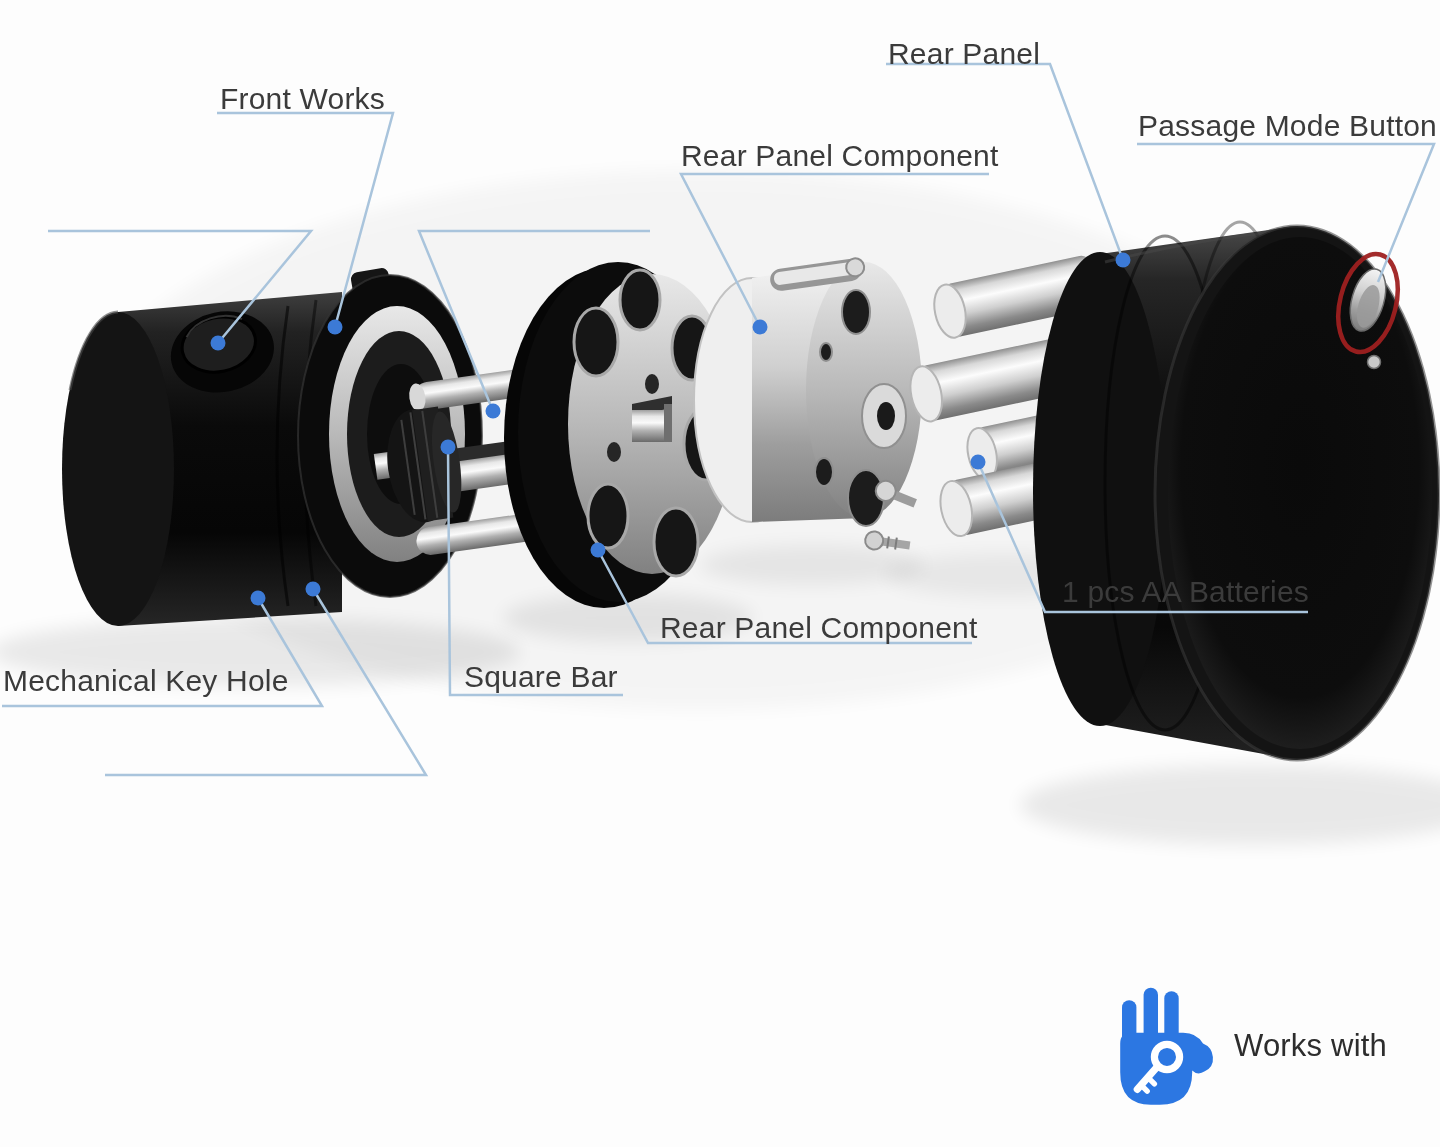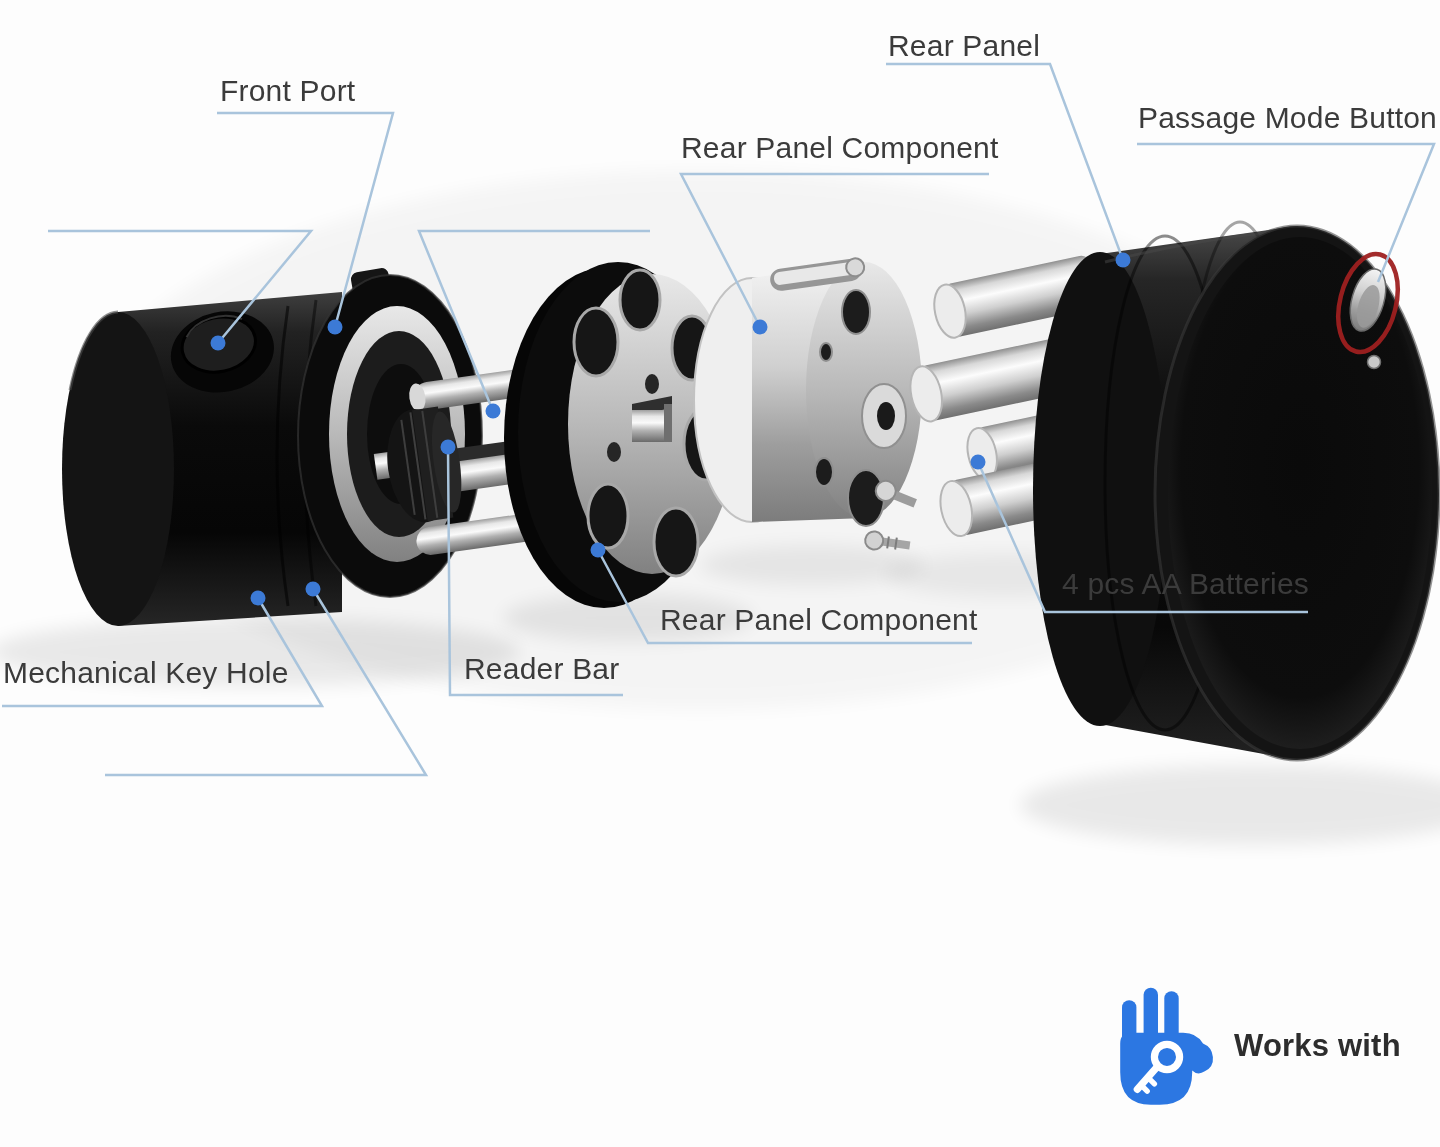--- a/index.html
+++ b/index.html
@@ -3,26 +3,26 @@
 <meta charset="utf-8">
 <style>
   html,body{margin:0;padding:0;background:#ffffff;}
   #stage{
     position:relative;width:1440px;height:1147px;overflow:hidden;
     background:#fdfdfd;font-family:"Liberation Sans",sans-serif;
   }
   #art{position:absolute;left:0;top:0;}
   .callout{
     position:absolute;font-size:30px;line-height:34px;color:#3b3b3b;
-    white-space:nowrap;letter-spacing:.2px;
+    white-space:nowrap;letter-spacing:.2px;margin-top:8px;
   }
   #badge{position:absolute;left:1098px;top:958px;width:350px;height:170px;}
   #badge .hand{position:absolute;left:6px;top:6px;}
   #badge .txt{
-    position:absolute;left:136px;top:68px;font-weight:bold;font-size:31px;
+    position:absolute;left:136px;top:68px;font-weight:normal;font-size:31px;
     line-height:39px;color:#2d2d2d;letter-spacing:.2px;white-space:nowrap;
   }
 </style>
 </head>
 <body>
 
 <div id="stage">
 
   <svg id="art" width="1440" height="1147" viewBox="0 0 1440 1147">
     <defs>
@@ -237,28 +237,28 @@
       <circle cx="760" cy="327" r="7.5"></circle>
       <circle cx="1123" cy="260" r="7.5"></circle>
       <circle cx="258" cy="598" r="7.5"></circle>
       <circle cx="313" cy="589" r="7.5"></circle>
       <circle cx="448" cy="447" r="7.5"></circle>
       <circle cx="598" cy="550" r="7.5"></circle>
       <circle cx="978" cy="462" r="7.5"></circle>
     </g>
   </svg>
 
-  <div class="callout" style="left:220px;top:74px">Front Port</div>
+  <div class="callout" style="left:220px;top:74px">Front Works</div>
   <div class="callout" style="left:681px;top:131px">Rear Panel Component</div>
   <div class="callout" style="left:888px;top:29px">Rear Panel</div>
   <div class="callout" style="left:1138px;top:101px">Passage Mode Button</div>
   <div class="callout" style="left:3px;top:656px">Mechanical Key Hole</div>
-  <div class="callout" style="left:464px;top:652px">Reader Bar</div>
+  <div class="callout" style="left:464px;top:652px">Square Bar</div>
   <div class="callout" style="left:660px;top:603px">Rear Panel Component</div>
-  <div class="callout" style="left:1062px;top:567px">4 pcs AA Batteries</div>
+  <div class="callout" style="left:1062px;top:567px">1 pcs AA Batteries</div>
 
   <div id="badge">
     <svg class="hand" width="126" height="158" viewBox="0 0 140 175">
       <g fill="#2c77e2">
         <rect x="20" y="40" width="16" height="52" rx="8"></rect>
         <rect x="44" y="26" width="16" height="66" rx="8"></rect>
         <rect x="67" y="30" width="16" height="62" rx="8"></rect>
         <path d="M18,88 Q18,76 30,76 H88 Q103,76 110,88 Q120,92 121,103 Q122,114 112,119
                  Q104,124 98,118 L98,120 Q98,156 62,156 H52 Q18,156 18,120 Z"></path>
       </g>

